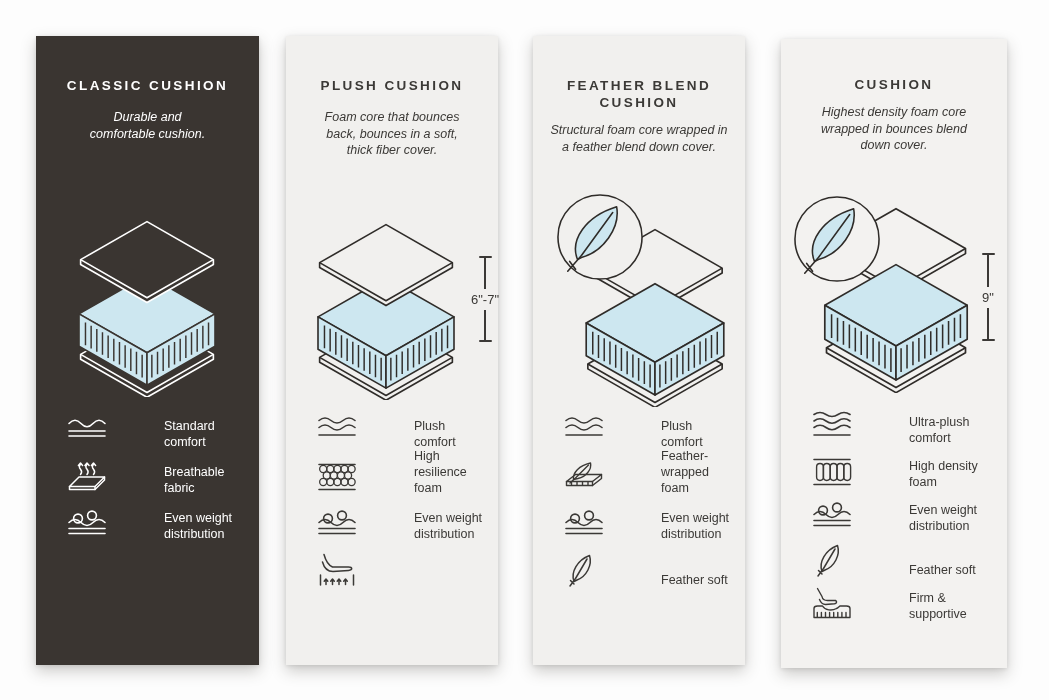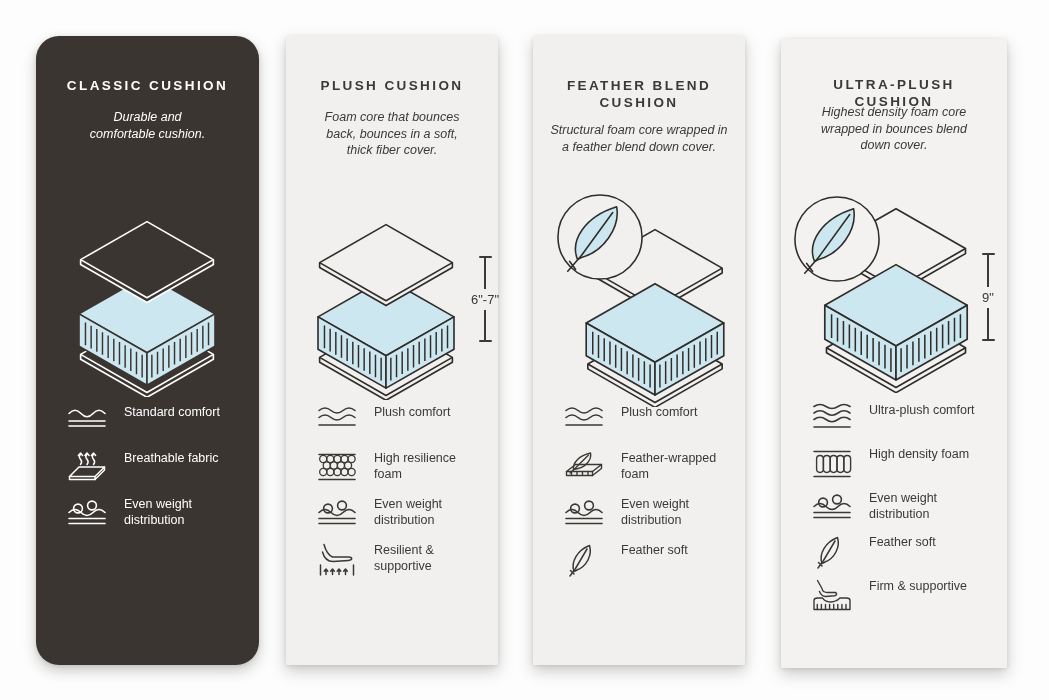--- a/index.html
+++ b/index.html
@@ -8,21 +8,21 @@
     width:1049px; height:700px; position:relative; overflow:hidden;
     background:#fdfdfd;
     font-family:"Liberation Sans","DejaVu Sans",sans-serif;
     --core:#cde7f0;
   }
   .panel {
     position:absolute; top:36px; width:212px; height:629px;
     background:var(--bg); color:var(--fg);
     box-shadow:0 6px 14px rgba(55,50,45,.25), 0 1px 4px rgba(0,0,0,.10);
   }
-  #panel-classic { left:36px; width:223px;border-radius:23px; --bg:#3a3531; --fg:#ffffff; --line:#ffffff; --box-line:#3a3531; }
+  #panel-classic { left:36px; width:223px; --bg:#3a3531; --fg:#ffffff; --line:#ffffff; --box-line:#3a3531; }
   #panel-plush   { left:286px; --bg:#f1f0ee; --fg:#3b3936; --line:#2f2c29; --box-line:#2f2c29; }
   #panel-feather { left:533px;padding-left:44px; --bg:#f1f0ee; --fg:#3b3936; --line:#2f2c29; --box-line:#2f2c29; }
   #panel-ultra   { left:781px; top:39px; width:226px; --bg:#f3f2f0; --fg:#3b3936; --line:#2f2c29; --box-line:#2f2c29; }
 
   .title {
     position:absolute; top:41px; left:6px; right:6px; margin:0;
     text-align:center; font-size:13.5px; font-weight:bold;
     letter-spacing:2.4px; line-height:17px;
   }
   #panel-ultra .title { top:37px; }
@@ -47,21 +47,21 @@
 
   .measure { position:absolute; width:30px; display:flex; flex-direction:column; align-items:center; color:var(--fg); }
   #panel-plush .measure { left:184px; top:220px; height:86px; }
   #panel-ultra .measure { left:192px; top:214px; height:88px; }
   .measure .cap { width:13px; height:2px; background:currentColor; border-radius:1px; flex:0 0 2px; }
   .measure .seg { width:1.6px; flex:1; background:currentColor; }
   .measure .mlabel { font-size:13px; padding:3px 0; white-space:nowrap; }
 
   .features { position:absolute; left:29px; right:12px; top:368px; list-style:none; margin:0; padding:0; }
   #panel-ultra .features { top:363px; }
-  .feat { display:flex; align-items:flex-start; height:46px; }
+  .feat { display:flex; align-items:flex-end; height:46px;gap:40px; }
   #panel-ultra .feat { height:44px; }
   .ficon { flex:0 0 44px; width:44px; height:36px; margin-right:15px; color:var(--fg); }
   .ficon svg { display:block; width:44px; height:36px; }
   .flabel { font-size:12.5px; line-height:16px; max-width:130px; }
   .flabel.narrow { max-width:105px; }
 </style>
 </head>
 <body>
 
 <svg width="0" height="0" style="position:absolute" aria-hidden="true">
@@ -256,21 +256,20 @@
           </svg>
         </span>
       <span class="flabel narrow">Even weight distribution</span>
     </li>
     <li class="feat">
       <span class="ficon">
           <svg viewBox="0 0 44 36">
             <use href="#ic-leg"></use>
           </svg>
         </span>
-      <span class="flabel narrow">Resilient &amp; supportive</span>
     </li>
   </ul>
 </section>
 
 <section class="panel" id="panel-feather">
   <h2 class="title">
       <span>FEATHER BLEND</span>
       <span>CUSHION</span>
     </h2>
   <p class="desc">
@@ -316,21 +315,20 @@
             <use href="#ic-feather"></use>
           </svg>
         </span>
       <span class="flabel">Feather soft</span>
     </li>
   </ul>
 </section>
 
 <section class="panel" id="panel-ultra">
   <h2 class="title">
-      <span>ULTRA-PLUSH</span>
       <span>CUSHION</span>
     </h2>
   <p class="desc">
       <span>Highest density foam core</span>
       <span>wrapped in bounces blend</span>
       <span>down cover.</span>
     </p>
   <svg class="cushion" viewBox="0 0 210 219">
     <use href="#sym-slab" y="0"></use>
       <use href="#sym-slab" y="117"></use>

